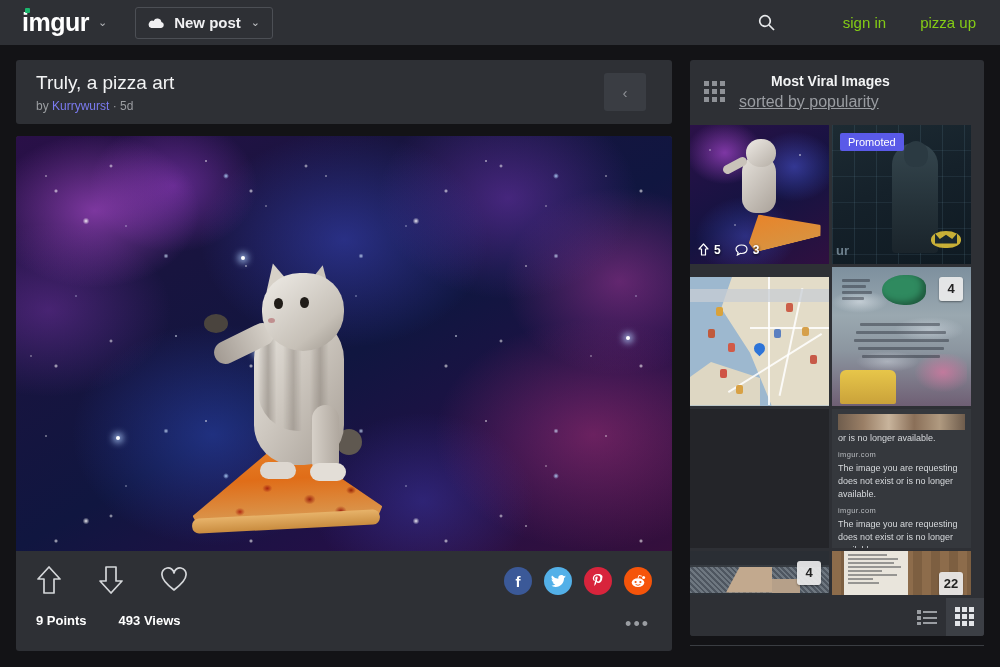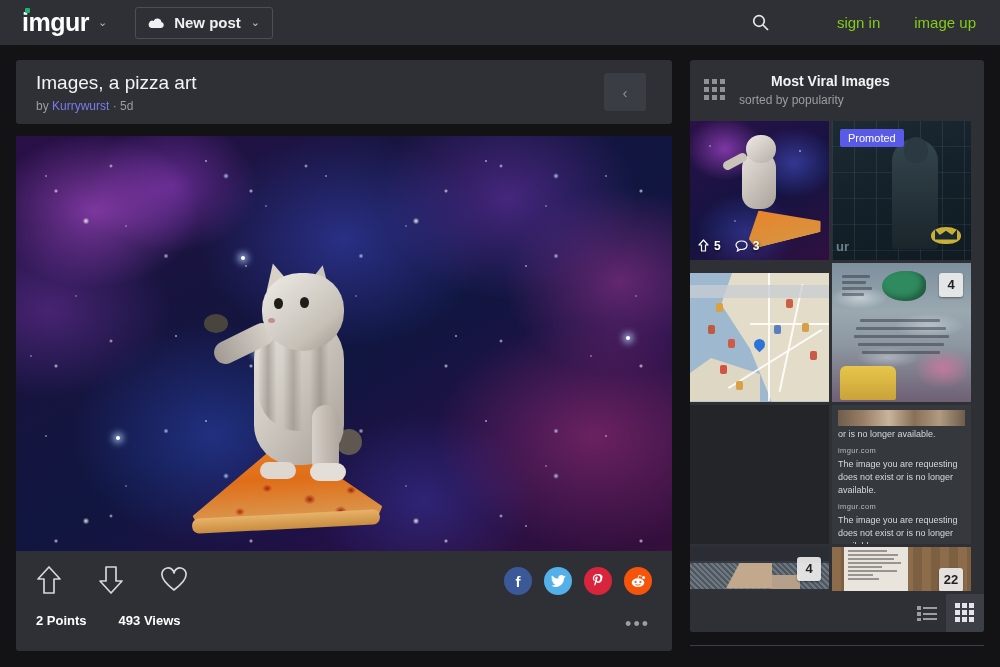--- a/index.html
+++ b/index.html
@@ -244,21 +244,21 @@
     color: #9a9da2; font-size: 18px; letter-spacing: 2px; cursor: pointer;
     line-height: 1;
   }
 
   
   .sidebar { position: absolute; left: 690px; top: 15px; width: 294px; }
   .side-card { background: #2e3035; border-radius: 3px; overflow: hidden; }
   .side-head { display: flex; align-items: center; padding: 13px 14px 14px 14px; }
   .grid-ic { margin-right: 13px; display: flex; }
   .side-title { font-size: 14px; color: #f2f3f4; font-weight: bold; line-height: 1.25; padding-left: 32px; }
-  .side-sub { font-size: 12px; color: #9a9da2; margin-top: 2px; }
+  .side-sub { font-size: 16px; color: #9a9da2; margin-top: 2px; text-decoration: underline; }
 
   .thumbs { display: flex; flex-wrap: wrap; }
   .thumb {
     width: 139px; height: 139px; margin: 0 0 3px 0; position: relative;
     overflow: hidden; cursor: pointer; background: #1a1b1f; text-decoration: underline;
   }
   .thumb:nth-child(odd) { margin-right: 3px; }
 
   .t-space {
     position: absolute; inset: 0;
@@ -489,31 +489,31 @@
   </div>
 
   <div class="nav-right">
     <span class="search-ic">
       <svg width="17" height="17" viewBox="0 0 17 17">
           <circle cx="7" cy="7" r="5.3" fill="none" stroke="#e7e9eb" stroke-width="1.7"></circle>
           <line x1="11" y1="11" x2="16" y2="16" stroke="#e7e9eb" stroke-width="1.7"></line>
         </svg>
     </span>
     <span class="nav-link">sign in</span>
-    <span class="nav-link">image up</span>
+    <span class="nav-link">pizza up</span>
   </div>
 </div>
 
 <div class="content">
 
   <div class="main-col">
 
     <div class="post-head">
       <div>
-        <div class="post-title">Images, a pizza art</div>
+        <div class="post-title">Truly, a pizza art</div>
         <div class="post-meta">
           <span>by</span>
           <span class="author">Kurrywurst</span>
           <span>·</span>
           <span>5d</span>
         </div>
       </div>
       <div class="head-right">
         <button class="btn-prev">‹</button>
       </div>
@@ -585,21 +585,21 @@
                 <circle cx="5.6" cy="8" r="1.1" fill="#f5540a"></circle>
                 <circle cx="10.4" cy="8" r="1.1" fill="#f5540a"></circle>
                 <path d="M5.6 10.4a4 4 0 0 0 4.8 0" stroke="#f5540a" stroke-width="0.9" fill="none"></path>
                 <circle cx="13.6" cy="3.4" r="1.5" fill="#fff"></circle>
                 <path d="M8 4.2 L8.9 1.4 L11.9 2.2" stroke="#fff" stroke-width="0.9" fill="none"></path>
               </svg>
           </span>
         </div>
 
         <div class="stats-row">
-          <span class="stat">2 Points</span>
+          <span class="stat">9 Points</span>
           <span class="stat">493 Views</span>
         </div>
         <div class="dots">•••</div>
       </div>
     </div>
   </div>
 
   <div class="sidebar">
     <div class="side-card">
 

